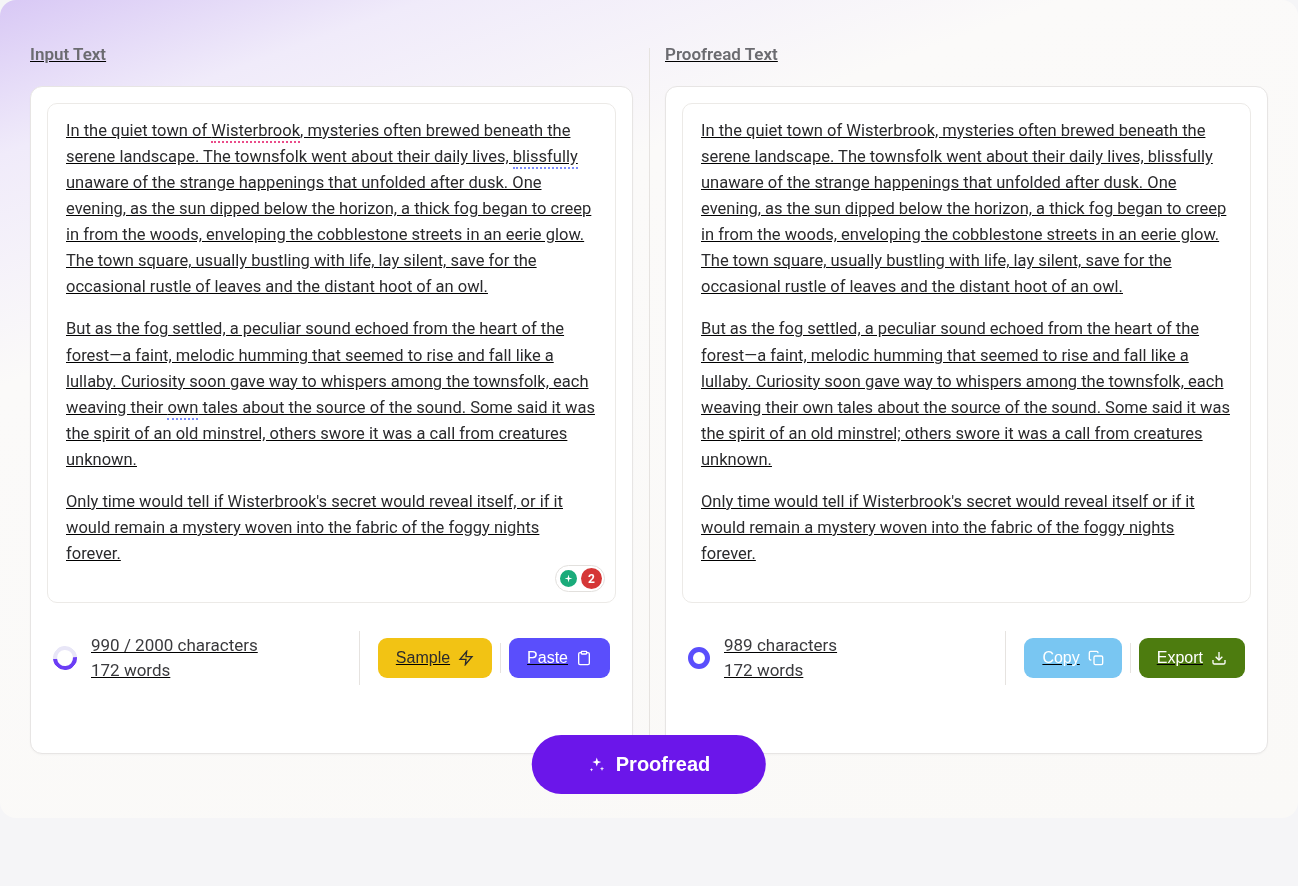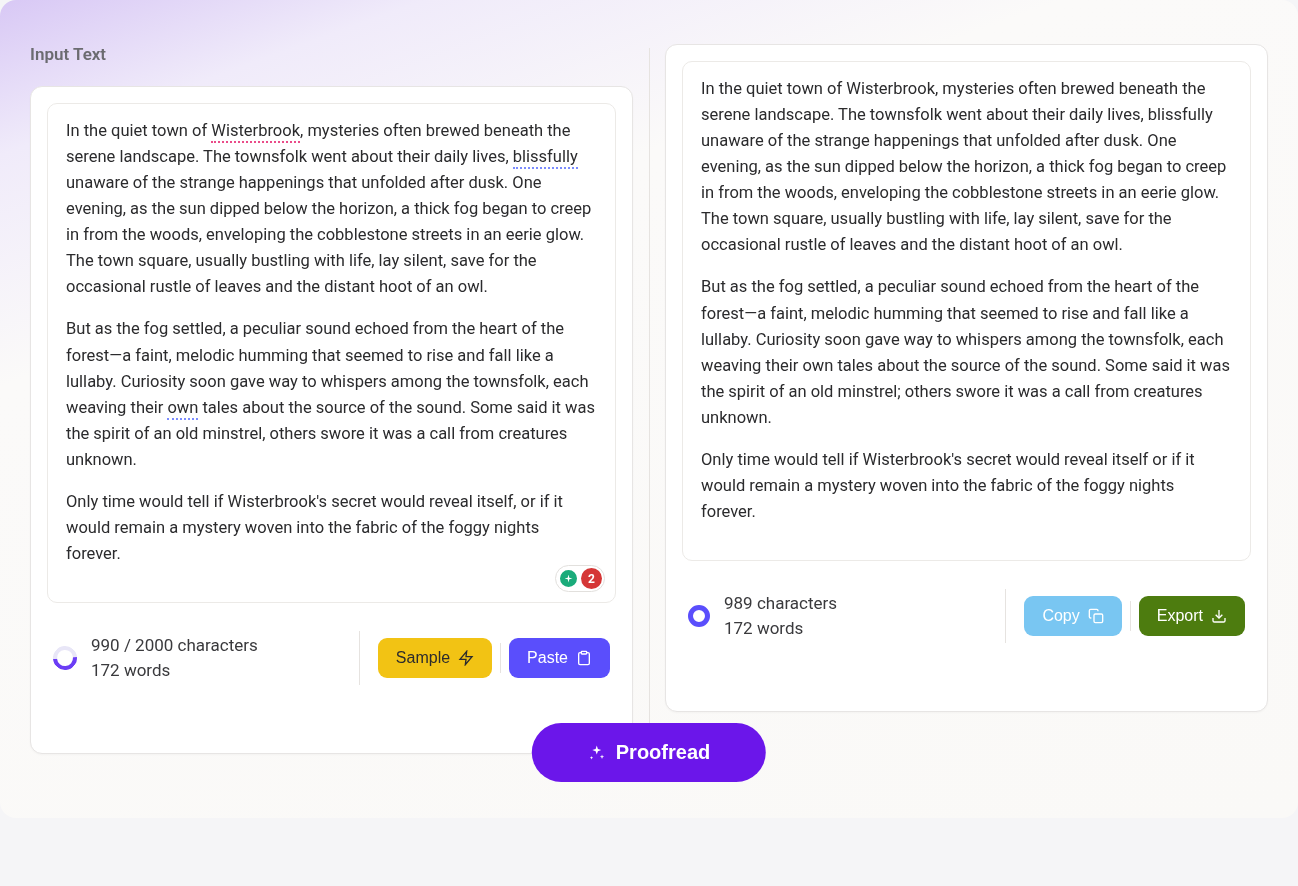--- a/index.html
+++ b/index.html
@@ -10,20 +10,21 @@
   height: 886px;
   position: relative;
 }
 .app-container {
   width: 1298px;
   height: 818px;
   border-radius: 16px;
   background: linear-gradient(160deg, #d8c8f5 0%, #f0ebfa 12%, #fbfaf9 30%, #faf9f7 100%);
   position: relative;
   overflow: hidden;
+  text-decoration: underline;
 }
 .panels {
   display: flex;
   padding: 44px 30px 0 30px;
   gap: 32px;
 }
 .panel {
   flex: 1;
 }
 .panel-title {
@@ -168,21 +169,21 @@
 }
 .btn-sample { background: #f2c314; color: #2b2b2d; }
 .btn-paste { background: #5a4efc; }
 .btn-copy { background: #79c6f2; color: #fff; justify-content: space-between; }
 .btn-export { background: #4d7c0f; }
 .sep-sm { width:1px; height:30px; background:#e6e3e0; }
 .proofread-btn {
   position: absolute;
   left: 50%;
   transform: translateX(-50%);
-  bottom: 36px;
+  bottom: 24px;
   background: #6b16ea;
   color: #fff;
   border: none;
   border-radius: 40px;
   padding: 18px 56px;
   font-size: 20px;
   font-weight: 600;
   display: flex;
   align-items: center;
   gap: 10px;
@@ -240,20 +241,21 @@
                   <rect x="8" y="2" width="8" height="4" rx="1"></rect>
                   <path d="M16 4h2a2 2 0 0 1 2 2v14a2 2 0 0 1-2 2H6a2 2 0 0 1-2-2V6a2 2 0 0 1 2-2h2"></path>
                 </svg>
             </button>
           </div>
         </div>
       </div>
     </div>
 
     <div class="panel">
+      <div class="panel-title">Proofread Text</div>
       <div class="card">
         <div class="text-area">
           <div class="text-content">
             <p>In the quiet town of Wisterbrook, mysteries often brewed beneath the serene landscape. The townsfolk went about their daily lives, blissfully unaware of the strange happenings that unfolded after dusk. One evening, as the sun dipped below the horizon, a thick fog began to creep in from the woods, enveloping the cobblestone streets in an eerie glow. The town square, usually bustling with life, lay silent, save for the occasional rustle of leaves and the distant hoot of an owl.</p>
             <p>But as the fog settled, a peculiar sound echoed from the heart of the forest—a faint, melodic humming that seemed to rise and fall like a lullaby. Curiosity soon gave way to whispers among the townsfolk, each weaving their own tales about the source of the sound. Some said it was the spirit of an old minstrel; others swore it was a call from creatures unknown.</p>
             <p>Only time would tell if Wisterbrook's secret would reveal itself or if it would remain a mystery woven into the fabric of the foggy nights forever.</p>
           </div>
         </div>
 
         <div class="footer-row">

